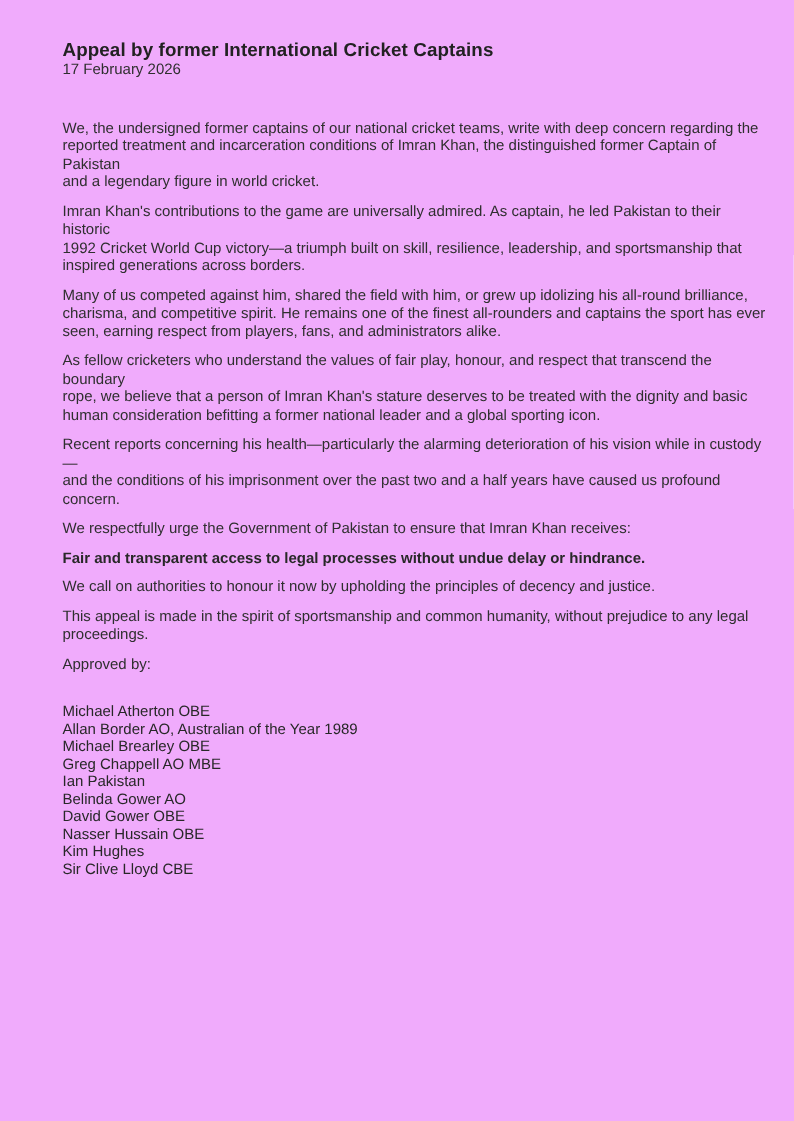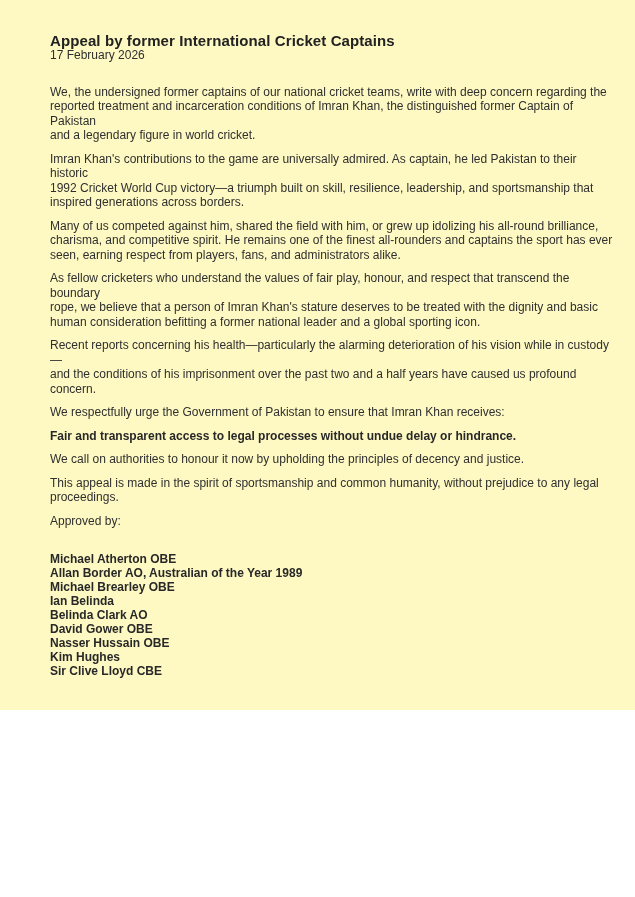--- a/index.html
+++ b/index.html
@@ -10,56 +10,56 @@
   body {
     width: 635px;
     height: 897px;
     font-family: "Liberation Sans", "DejaVu Sans", sans-serif;
     color: #2b2b2b;
     overflow: hidden;
   }
   .page {
     box-sizing: border-box;
     width: 635px;
-    height: 710px;
+    height: 897px;
     padding: 33px 20px 0 50px;
-    background: #fef9c3;
+    background: #f0abfc;
   }
   .doc-title {
     font-size: 15px;
     font-weight: bold;
     line-height: 15px;
     margin: 0;
     color: #222222;
     letter-spacing: 0.1px;
   }
   .doc-date {
     font-size: 12px;
     line-height: 14.5px;
-    margin: 0 0 22px 0;
+    margin: 0 0 32px 0;
     color: #2f2f2f;
   }
   .doc-body p {
     font-size: 12px;
     line-height: 14.5px;
     margin: 0 0 9px 0;
     white-space: pre-line;
     max-width: 585px;
     color: #2f2f2f;
   }
   .doc-body p.bold {
     font-weight: bold;
     color: #282828;
   }
   .signatories {
     margin-top: 24px;
   }
   .signatory {
     font-size: 12px;
-    font-weight: bold;
+    font-weight: normal;
     line-height: 14px;
     color: #282828;
     white-space: nowrap;
   }
 </style>
 </head>
 <body>
 
 <div class="page">
   <h1 class="doc-title">Appeal by former International Cricket Captains</h1>
@@ -85,20 +85,21 @@
       <p>We call on authorities to honour it now by upholding the principles of decency and justice.</p>
       <p>This appeal is made in the spirit of sportsmanship and common humanity, without prejudice to any legal
 proceedings.</p>
       <p>Approved by:</p>
     </div>
 
   <div class="signatories" id="signatories">
       <div class="signatory">Michael Atherton OBE</div>
       <div class="signatory">Allan Border AO, Australian of the Year 1989</div>
       <div class="signatory">Michael Brearley OBE</div>
-      <div class="signatory">Ian Belinda</div>
-      <div class="signatory">Belinda Clark AO</div>
+      <div class="signatory">Greg Chappell AO MBE</div>
+      <div class="signatory">Ian Pakistan</div>
+      <div class="signatory">Belinda Gower AO</div>
       <div class="signatory">David Gower OBE</div>
       <div class="signatory">Nasser Hussain OBE</div>
       <div class="signatory">Kim Hughes</div>
       <div class="signatory">Sir Clive Lloyd CBE</div>
     </div>
 </div>
 
 </body></html>

